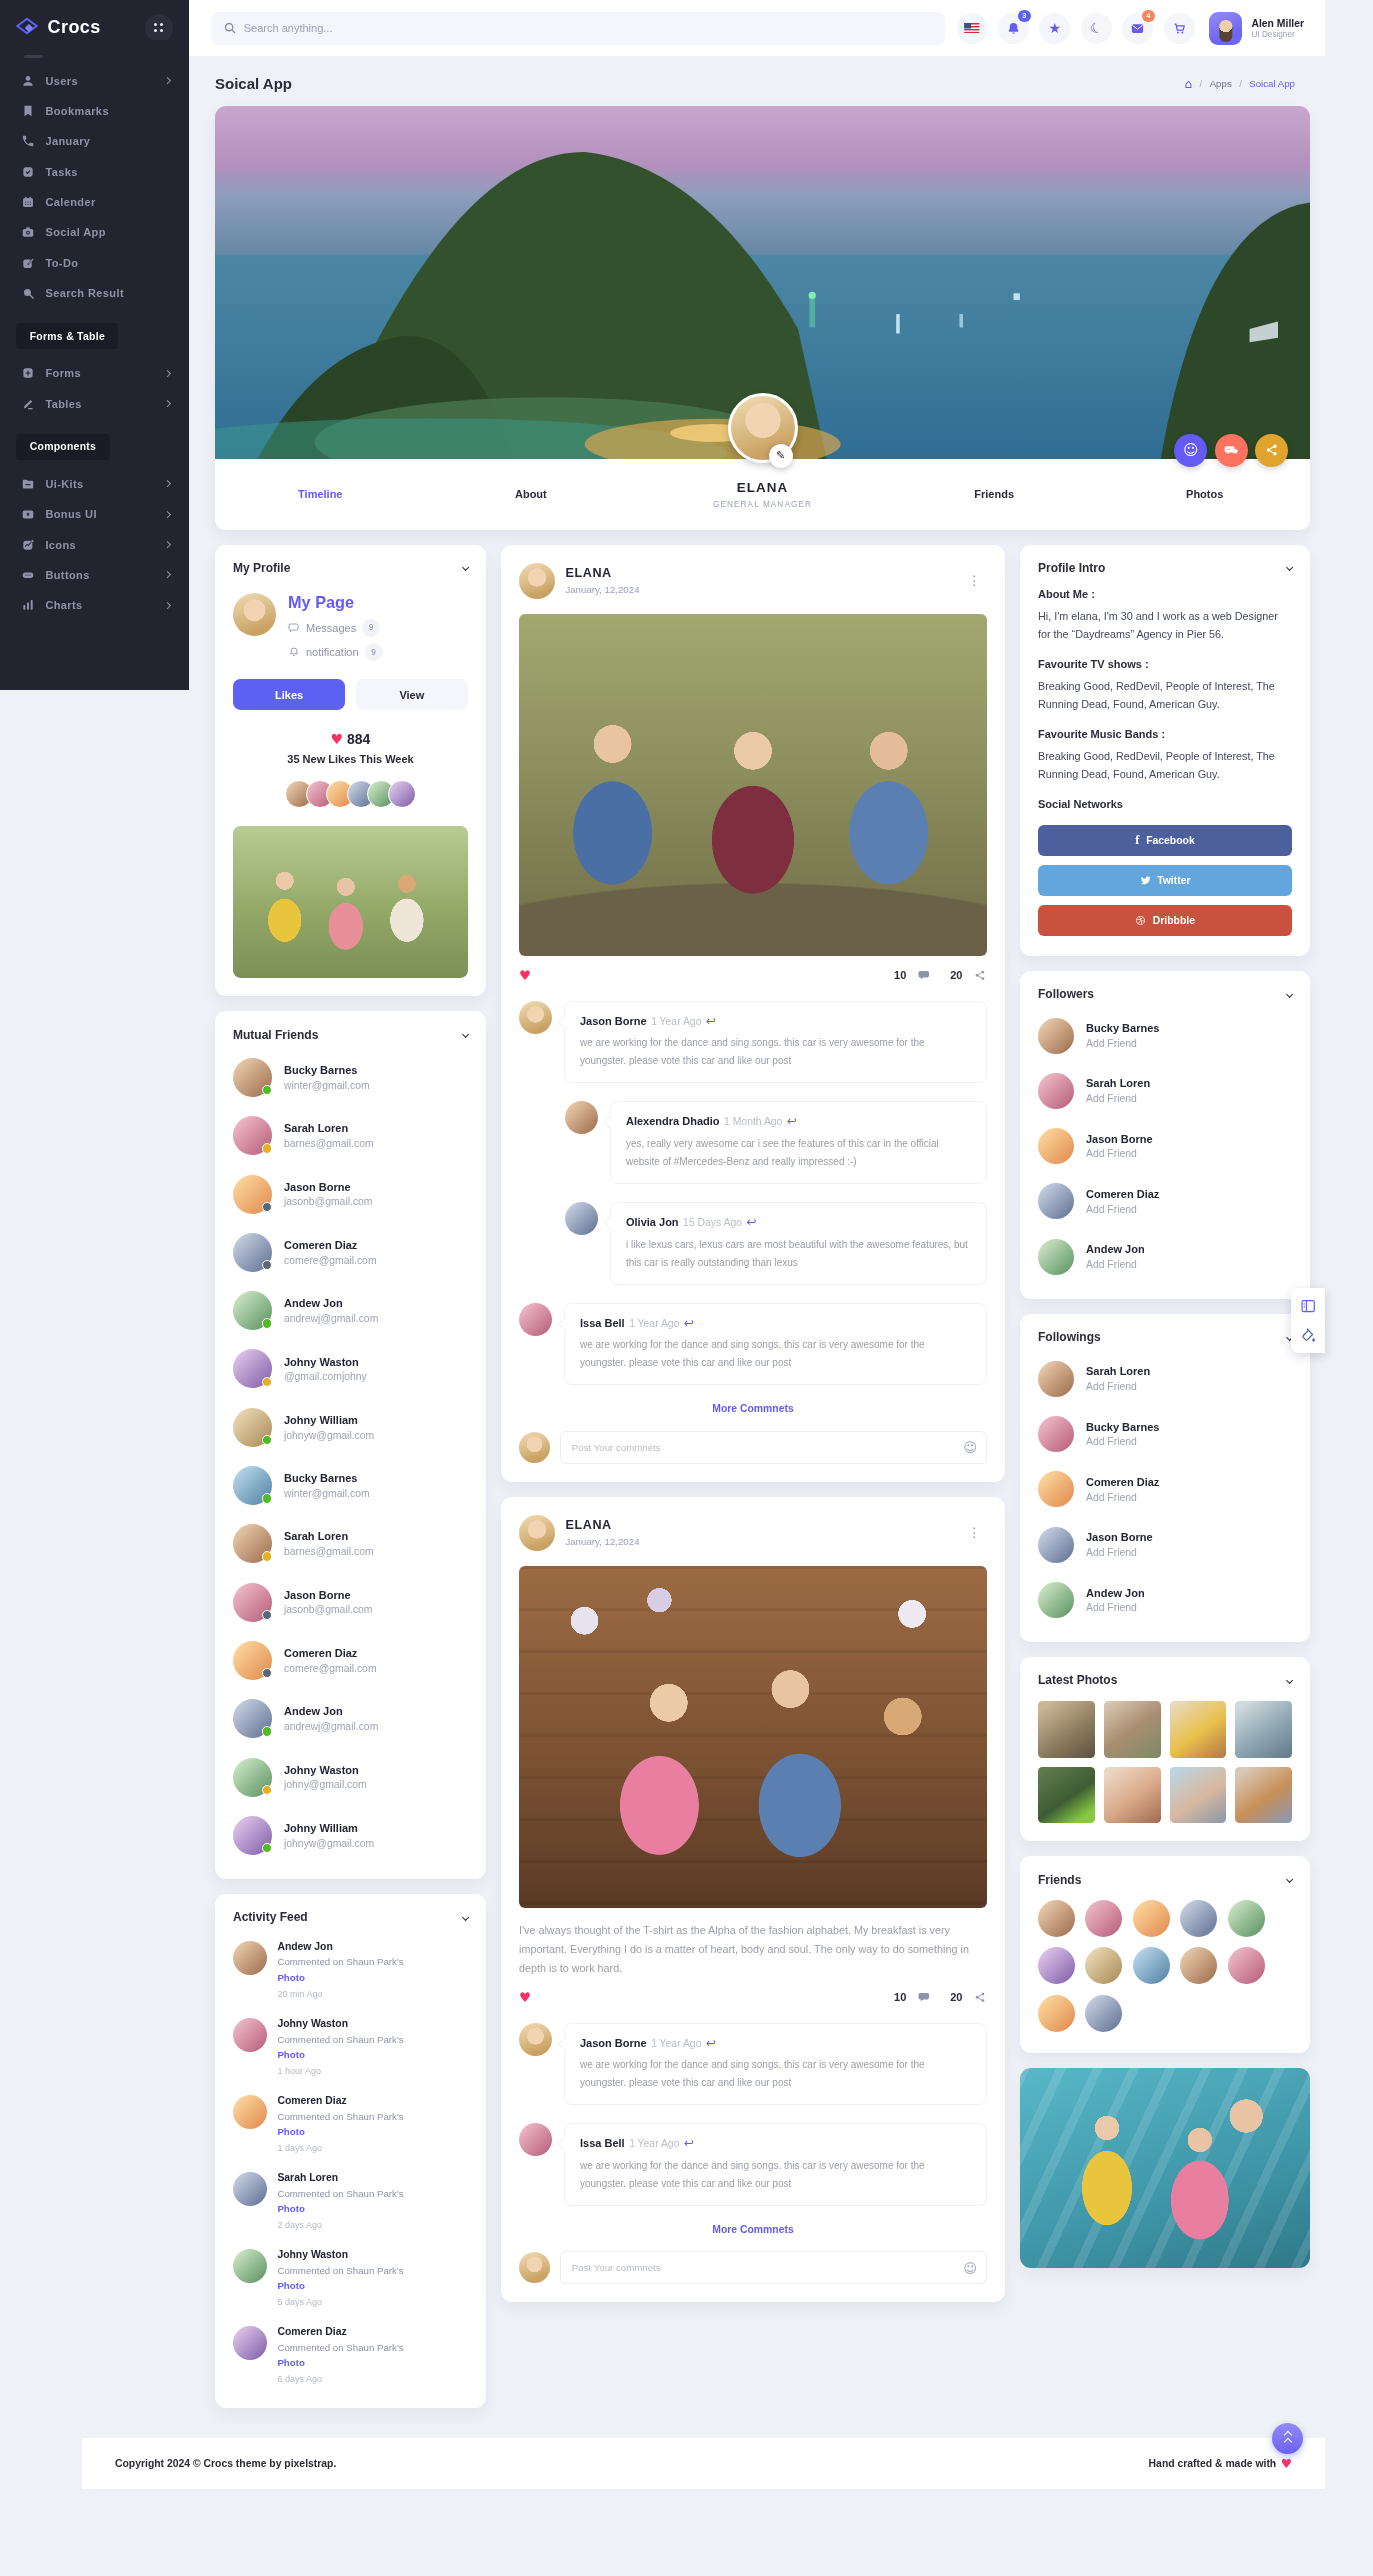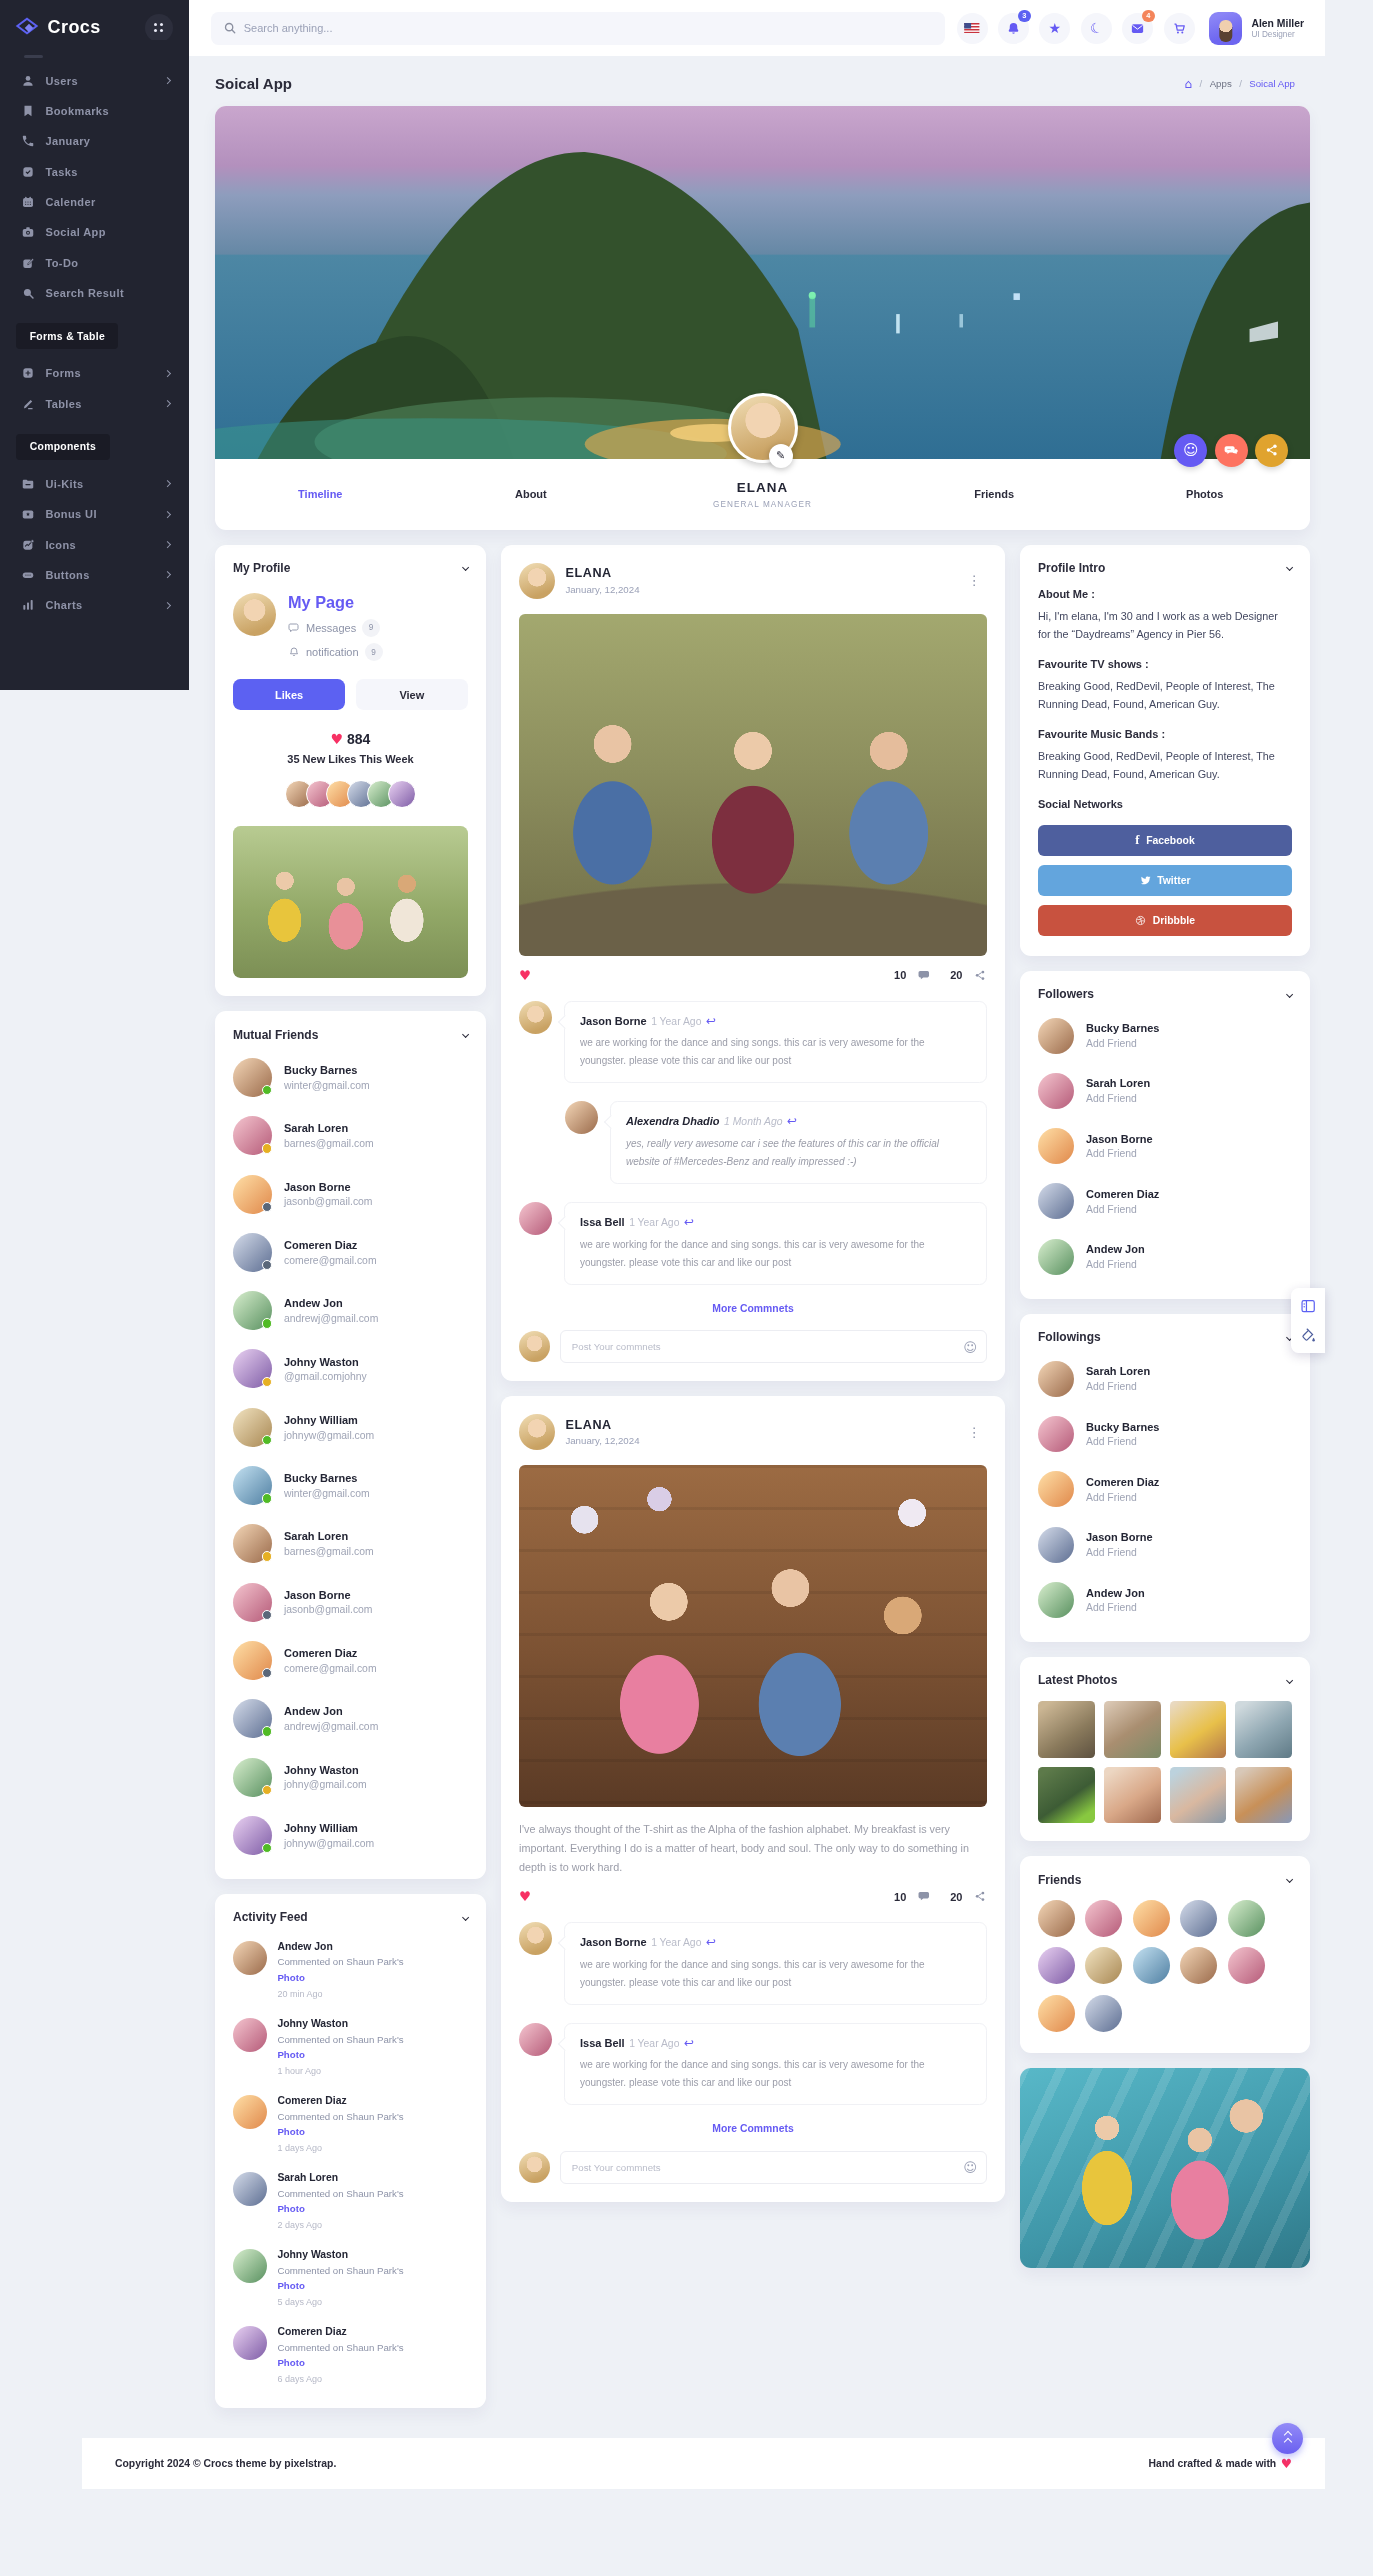--- a/index.html
+++ b/index.html
@@ -173,21 +173,21 @@
       linear-gradient(180deg,#9c6b43 0%,#7c5233 55%,#5a3a25 100%); }
   .post-text { margin-top:13.4px; font-size:10.8px; line-height:1.75; color:#9b9da9; }
   .post-stats { margin-top:12px; display:flex; align-items:center; }
   .post-stats .heart { font-size:13.4px; cursor:pointer; }
   .pstat { display:flex; align-items:center; gap:12px; font-size:11px; font-weight:bold; color:#2b2b3a; cursor:pointer; }
   .pstat + .pstat { margin-left:19.3px; }
   .pstat svg { width:12.6px; height:12.6px; }
   .spacer { flex:1; }
   .comments { margin-top:18px; }
   .comment { display:flex; gap:12px; margin-bottom:18px; }
-  .comment.nested { margin-left:46px;font-style:italic; }
+  .comment.nested { margin-left:46px; }
   .bubble { flex:1; border:0.7px solid #f0f1f5; border-radius:7.4px; padding:12px 15px; position:relative; }
   .bubble::before { content:""; position:absolute; left:-5.2px; top:15px; width:9px; height:9px; background:#fff; border-left:0.7px solid #f0f1f5; border-bottom:0.7px solid #f0f1f5; transform:rotate(45deg); }
   .c-name { font-size:11px; font-weight:bold; color:#232534; }
   .c-time { font-size:10.4px; color:#b9bcc9; margin-left:4.5px; }
   .reply { color:#655af3; font-family:"DejaVu Sans",sans-serif; font-size:12px; margin-left:4.5px; cursor:pointer; }
   .c-text { margin-top:6.7px; font-size:10px; line-height:1.8; color:#9b9da9; }
   .more-link { display:block; text-align:center; color:#655af3; font-size:10.4px; font-weight:bold; margin:3px 0 16.3px; cursor:pointer; }
   .cinput-row { display:flex; align-items:center; gap:10.4px; }
   .cinput-wrap { flex:1; position:relative; }
   .cinput-wrap input { width:100%; height:33px; border:0.7px solid #ecedf2; border-radius:6px; padding:0 31px 0 10.4px; font-size:9.7px; color:#3a3f52; outline:none; font-family:"Liberation Sans",sans-serif; }
@@ -833,20 +833,27 @@
                 <div class="c-text">we are working for the dance and sing songs. this car is very awesome for the youngster. please vote this car and like our post</div>
               </div>
             </div>
             <div class="comment nested">
               <span class="avatar av44 g1"></span>
               <div class="bubble">
                 <div><span class="c-name">Alexendra Dhadio</span><span class="c-time">1 Month Ago</span><span class="reply">↩</span></div>
                 <div class="c-text">yes, really very awesome car i see the features of this car in the official website of #Mercedes-Benz and really impressed :-)</div>
               </div>
             </div>
+            <div class="comment nested">
+              <span class="avatar av44 g4"></span>
+              <div class="bubble">
+                <div><span class="c-name">Olivia Jon</span><span class="c-time">15 Days Ago</span><span class="reply">↩</span></div>
+                <div class="c-text">i like lexus cars, lexus cars are most beautiful with the awesome features, but this car is really outstanding than lexus</div>
+              </div>
+            </div>
             <div class="comment">
               <span class="avatar av44 g2"></span>
               <div class="bubble">
                 <div><span class="c-name">Issa Bell</span><span class="c-time">1 Year Ago</span><span class="reply">↩</span></div>
                 <div class="c-text">we are working for the dance and sing songs. this car is very awesome for the youngster. please vote this car and like our post</div>
               </div>
             </div>
           </div>
           <span class="more-link">More Commnets</span>
           <div class="cinput-row">

